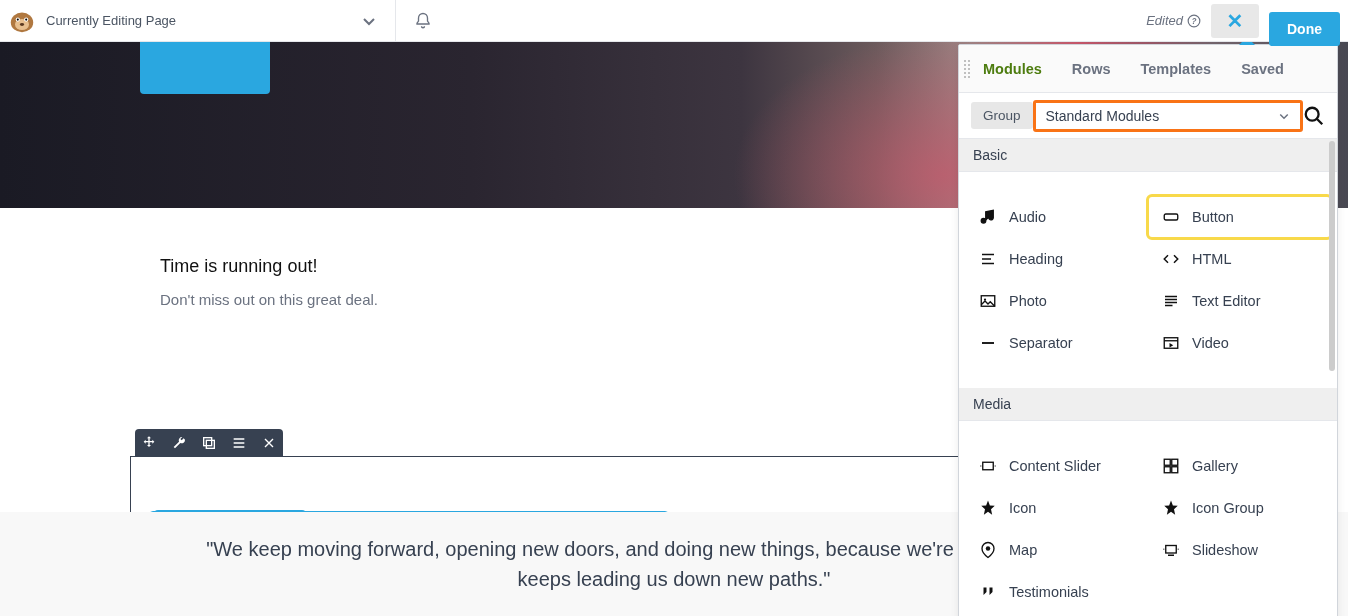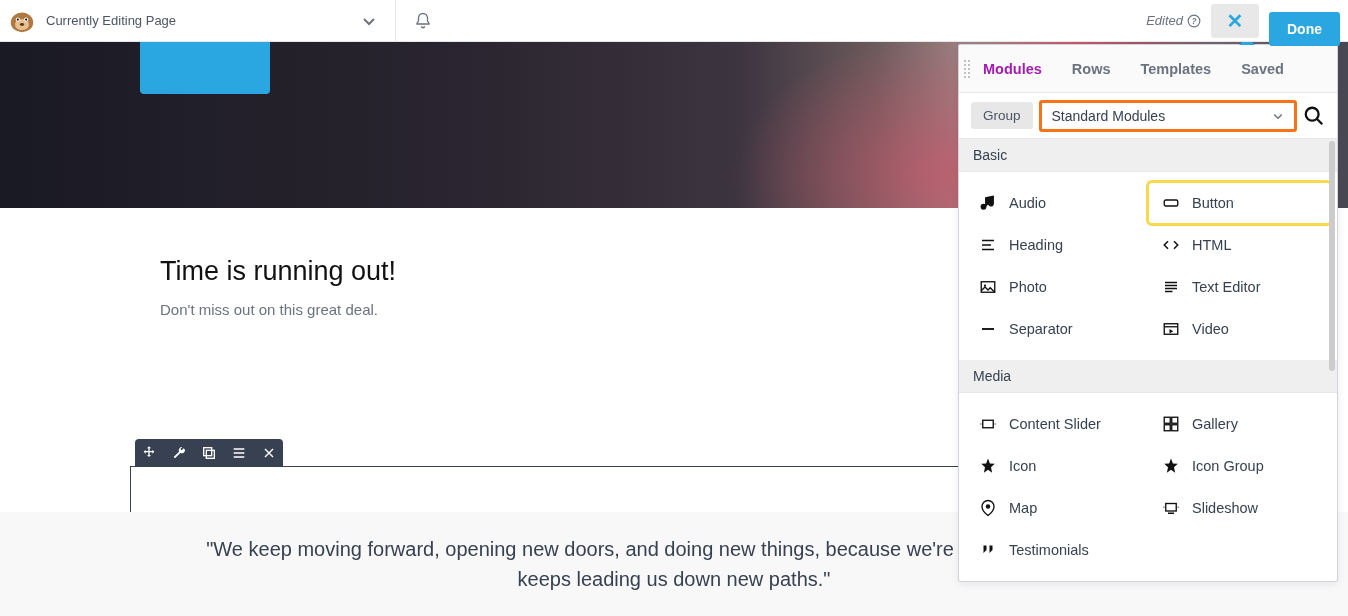--- a/index.html
+++ b/index.html
@@ -18,21 +18,21 @@
 .btn-close { background: #e8e8e8; color: #2aa7e0; width: 48px; padding: 0; font-size: 20px; position: relative; }
 .btn-done { background: #2aa7e0; color: #fff; margin-top: 16px; }
 
 
 .hero { height: 166px; background: linear-gradient(to right, #1a1a24 0%, #2a2530 35%, #3d3540 55%, #6b5a5c 65%, #a08585 72%, #c9576b 80%, #b05968 85%, #7d6a6f 90%, #484852 100%); position: relative; }
 .hero::after { content:''; position:absolute; inset:0; background: radial-gradient(ellipse 300px 200px at 70% 80%, rgba(201,87,107,0.7), transparent 70%), radial-gradient(ellipse 200px 150px at 88% 40%, rgba(80,80,100,0.6), transparent 70%); }
 .hero-btn { position: absolute; left: 140px; top: 0; height: 52px; width: 130px; background: #2aa7e0; border-radius: 0 0 4px 4px; }
 
 
 .content { padding: 48px 160px 0 160px; }
-.headline { font-size: 27px; font-weight: 400; color: #111; margin-bottom: 14px; }
+.headline { font-size: 18px; font-weight: 400; color: #111; margin-bottom: 14px; }
 .subline { font-size: 15px; color: #6b7280; }
 .cta-dark { position: absolute; right: 232px; top: 278px; background: #0f2972; color: #fff; font-weight: 600; height: 44px; padding: 0 18px; border: none; border-radius: 3px; }
 
 
 .editor-block { margin: 148px 130px 0 130px; border: 1px solid #374151; position: relative; height: 148px; }
 .block-toolbar { position: absolute; left: 4px; top: -28px; background: #374151; border-radius: 4px 4px 0 0; display: flex; align-items: center; height: 28px; padding: 0 6px; gap: 14px; }
 .block-toolbar .ic { color: #fff; width: 16px; height: 16px; }
 .inner-module { position: absolute; left: 18px; top: 54px; width: 520px; height: 76px; border: 1px solid #2aa7e0; border-radius: 4px; }
 .inner-handle { position: absolute; width: 10px; height: 10px; background: #fff; border: 2px solid #2aa7e0; border-radius: 50%; top: 50%; transform: translateY(-50%); }
 .inner-handle.left { left: -6px; }
@@ -44,28 +44,28 @@
 
 .quote-wrap { position: absolute; left: 0; right: 0; top: 512px; height: 104px; background: #f8f8f8; display: flex; align-items: center; justify-content: center; padding: 0 200px; }
 .quote { text-align: center; font-size: 20px; color: #374151; line-height: 1.5; font-weight: 400; }
 
 
 .panel { position: absolute; right: 10px; top: 44px; width: 380px; background: #fff; border: 1px solid #d1d5db; border-radius: 2px; box-shadow: 0 2px 8px rgba(0,0,0,0.08); z-index: 40; }
 .panel::before { content: ''; position: absolute; top: -8px; right: 82px; width: 0; height: 0; border-left: 8px solid transparent; border-right: 8px solid transparent; border-bottom: 8px solid #2aa7e0; }
 .tabs { display: flex; align-items: center; height: 48px; border-bottom: 1px solid #e5e7eb; padding: 0 12px 0 4px; background: #fafafa; }
 .drag-handle { width: 8px; height: 20px; margin-right: 12px; background-image: radial-gradient(#c0c0c0 1px, transparent 1px); background-size: 4px 4px; }
 .tab { font-size: 14.5px; font-weight: 600; color: #6b7280; cursor: pointer; margin-right: 30px; }
-.tab.active { color: #a21caf; }
+.tab.active { color: #4d7c0f; }
 .tab:last-child { margin-right: 0; }
-.filter-row { display: flex; align-items: center; height: 46px; padding: 0 12px; border-bottom: 1px solid #e5e7eb; gap: 6px; }
+.filter-row { display: flex; align-items: center; height: 46px; padding: 0 12px; border-bottom: 1px solid #e5e7eb; }
 .group-pill { background: #e7e7e7; color: #4b5563; font-size: 13.5px; padding: 6px 12px; border-radius: 3px; }
 .select { flex: 1; border: 3px solid #f97316; border-radius: 3px; height: 32px; display: flex; align-items: center; padding: 0 10px; font-size: 14px; color: #374151; justify-content: space-between; }
 .search-ic { width: 22px; height: 22px; }
 .section-head { background: #efefef; font-size: 14px; color: #374151; padding: 8px 14px; border-bottom: 1px solid #e5e7eb; }
-.mod-grid { display: grid; grid-template-columns: 1fr 1fr; padding: 10px 6px; }
+.mod-grid { display: grid; grid-template-columns: 1fr 1fr; padding: 24px 6px; }
 .mod { display: flex; align-items: center; gap: 12px; padding: 12px 14px; font-size: 14.5px; color: #374151; cursor: grab; border-radius: 4px; }
 .mod.highlight { outline: 3px solid #f8d94a; outline-offset: -1px; }
 .mod-ic { width: 18px; height: 18px; flex: none; }
 .panel-scroll { position: absolute; right: 2px; top: 96px; width: 6px; height: 230px; background: #ccc; border-radius: 3px; }
 
 .ic { display: inline-block; }
 </style>
 </head>
 <body>
 

